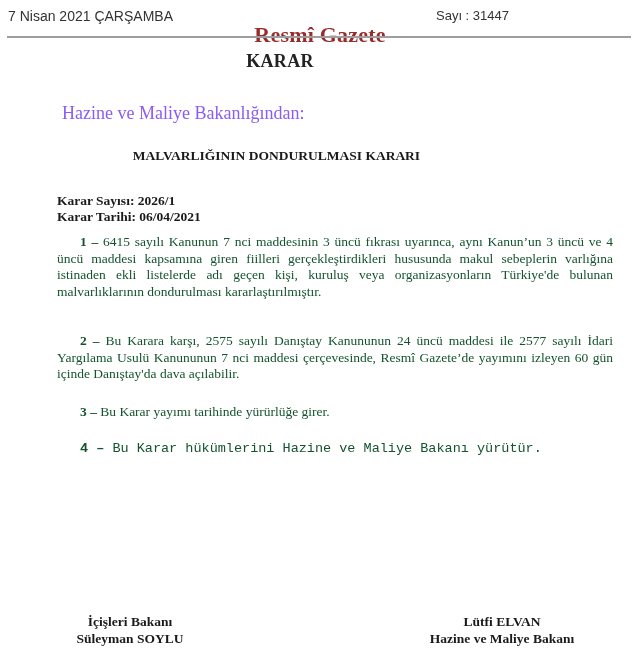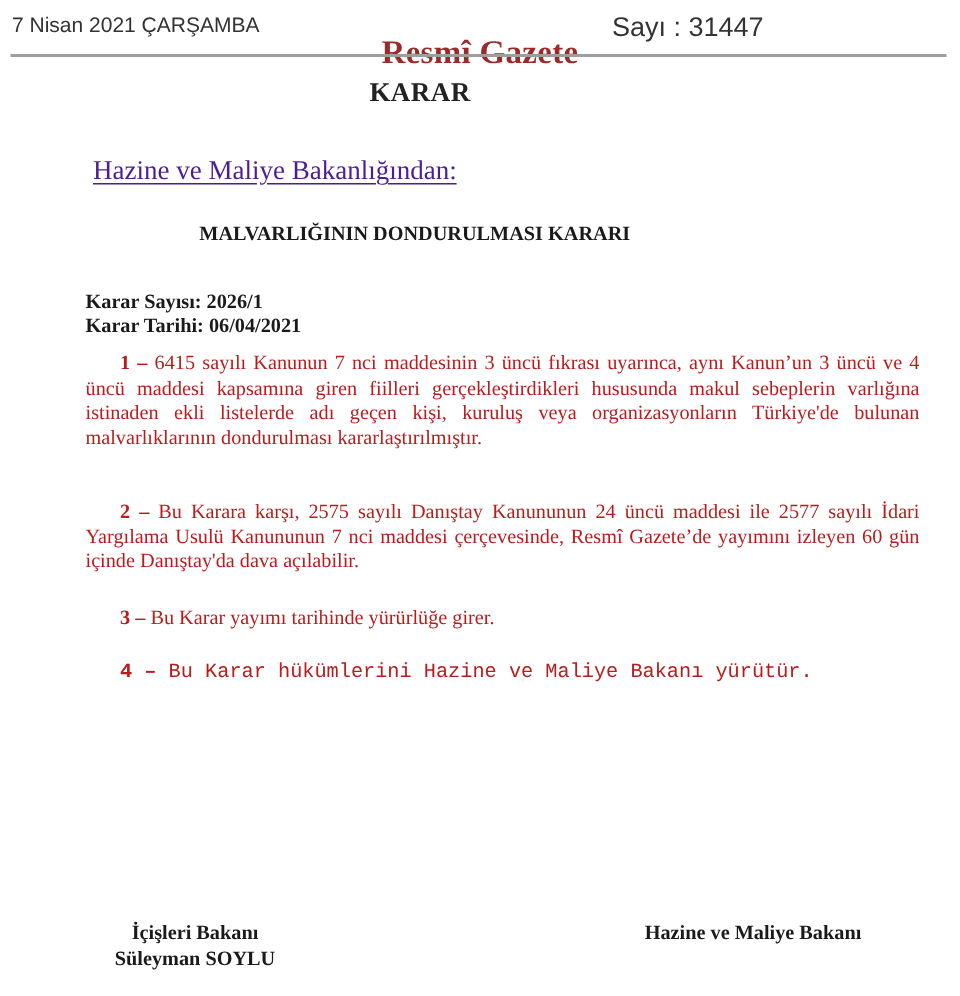--- a/index.html
+++ b/index.html
@@ -35,21 +35,21 @@
       font-size: 22px;
       font-weight: bold;
       color: #9b2b2b;
       letter-spacing: 0.2px;
       margin-top: 19px;
     }
     .header-issue {
       position: absolute;
       right: 9px; top: 8px;
       font-family: "Liberation Sans", sans-serif;
-      font-size: 18px;
+      font-size: 13px;
       color: #333333;
     }
     .header-rule {
       position: absolute;
       left: 7px; top: 36px;
       width: 624px;
       height: 2px;
       background: #9e9e9e;
     }
     .kind {
@@ -63,23 +63,22 @@
       letter-spacing: 0.3px;
     }
     .doc {
       font-family: "Liberation Serif", serif;
       color: #141414;
     }
     .ministry {
       position: absolute;
       left: 62px; top: 103px;
       font-size: 18px;
-      text-decoration: underline;
       text-underline-offset: 3px;
-      color: #4c1d95;
+      color: #8b5cf6;
     }
     .decision-title {
       position: absolute;
       left: 0; width: 553px; top: 148px;
       text-align: center;
       font-size: 13.5px;
       font-weight: bold;
       color: #1a1a1a;
     }
     .meta {
@@ -91,21 +90,21 @@
       color: #1a1a1a;
     }
     .article {
       position: absolute;
       left: 57px;
       width: 556px;
       font-size: 13.5px;
       line-height: 16.5px;
       text-align: justify;
       text-indent: 23px;
-      color: #b91c1c;
+      color: #14532d;
     }
     .article .num {
       font-weight: bold;
     }
     .a1 { top: 234px; }
     .a2 { top: 333px; }
     .a3 { top: 404px; }
     .a4 { top: 441px; font-family: Liberation Mono, monospace; }
     .sign {
       position: absolute;
@@ -147,15 +146,16 @@
   <p class="article a3" style="margin:0"><span class="num">3 –</span><span> Bu Karar yayımı tarihinde yürürlüğe girer.</span></p>
 
   <p class="article a4" style="margin:0"><span class="num">4 –</span><span> Bu Karar hükümlerini Hazine ve Maliye Bakanı yürütür.</span></p>
 
   <div class="sign sign-left">
     <div>İçişleri Bakanı</div>
     <div>Süleyman SOYLU</div>
   </div>
 
   <div class="sign sign-right">
+    <div>Lütfi ELVAN</div>
     <div>Hazine ve Maliye Bakanı</div>
   </div>
 </div>
 
 </body></html>

